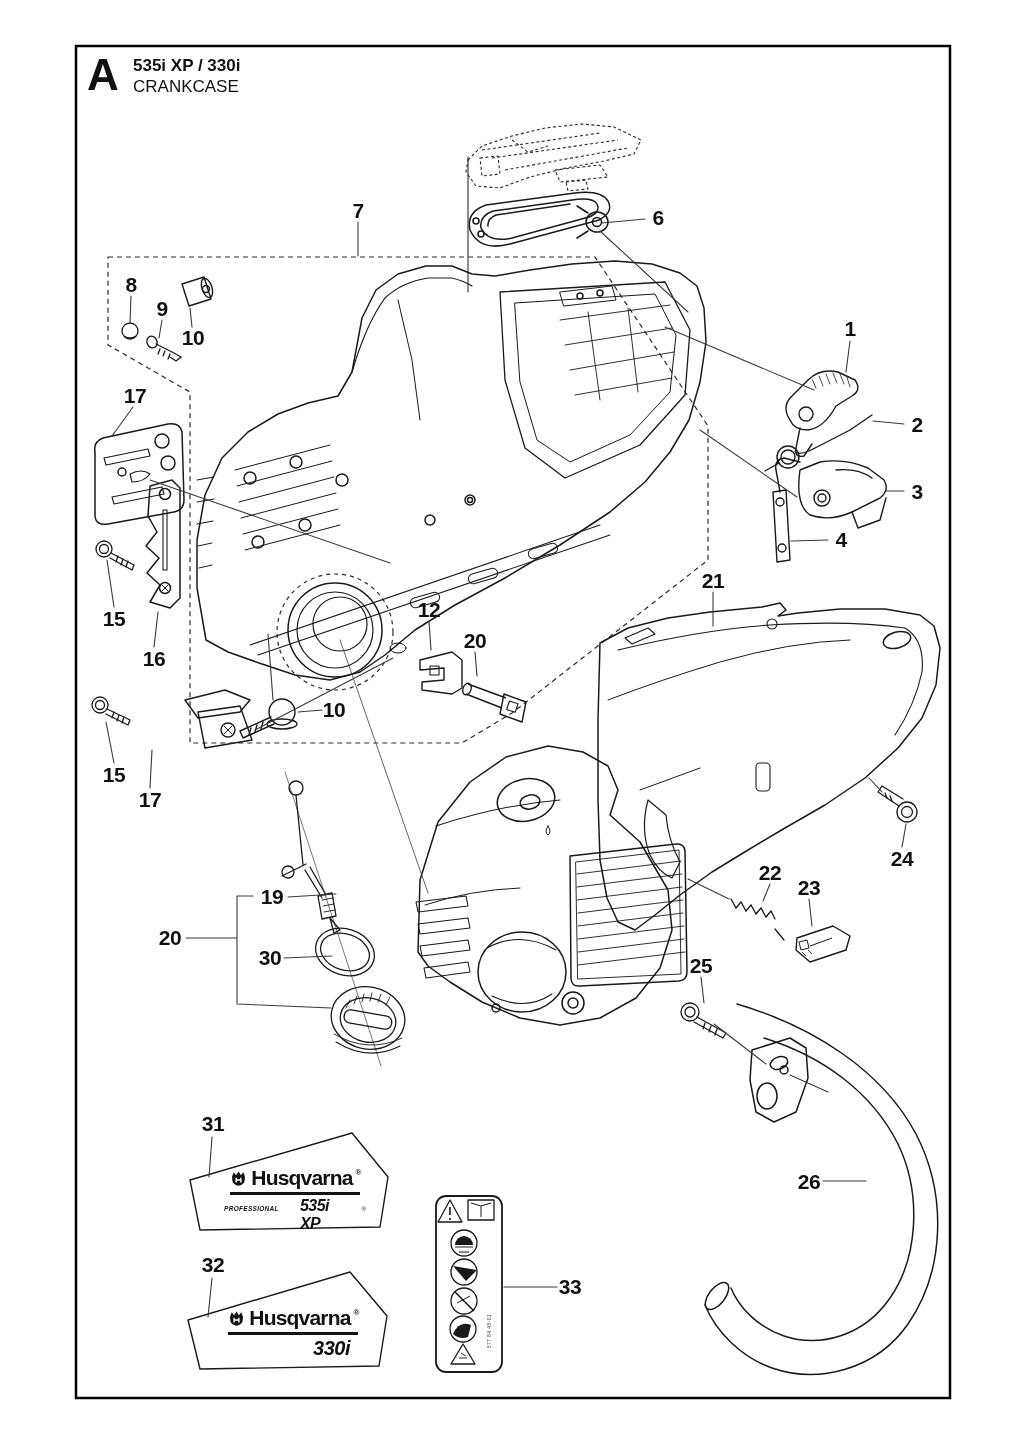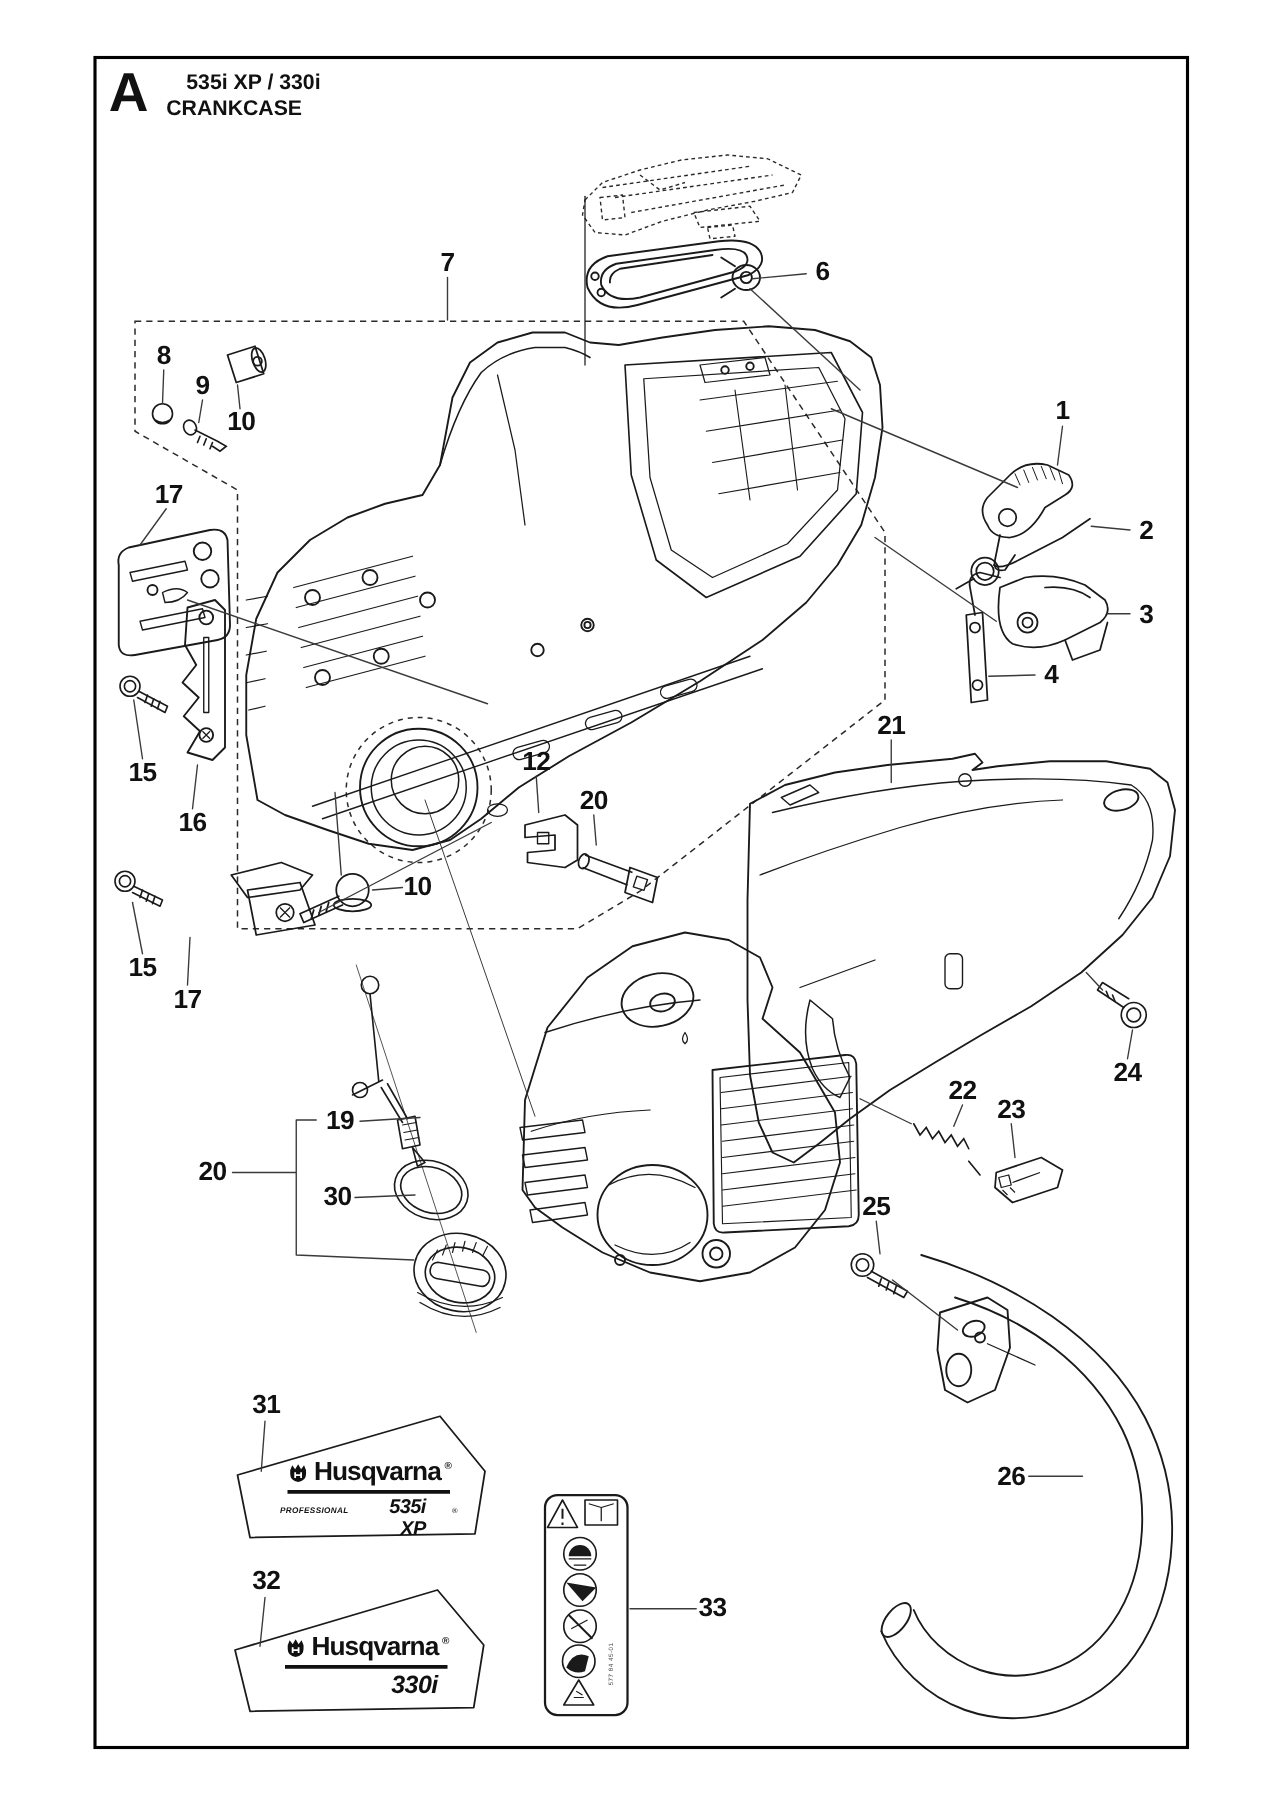--- a/index.html
+++ b/index.html
@@ -2,23 +2,23 @@
 <html><head>
 <meta charset="utf-8">
 <style>
   html,body{margin:0;padding:0;background:#fff;}
   .page{position:relative;width:1024px;height:1448px;background:#fff;overflow:hidden;
         font-family:"Liberation Sans",sans-serif;color:#111;}
   svg.art{position:absolute;left:0;top:0;}
   .co{position:absolute;transform:translate(-50%,-50%);font-weight:700;font-size:21px;
       letter-spacing:-0.5px;white-space:nowrap;}
   .hdr-letter{position:absolute;left:87px;top:50px;font-size:44px;font-weight:700;}
-  .hdr-model{position:absolute;left:133px;top:56px;font-size:17px;font-weight:700;margin-left:16px;}
-  .hdr-title{position:absolute;left:133px;top:77px;font-size:17px;font-weight:700;}
-  .decal{position:absolute;width:142px;text-align:right;}
+  .hdr-model{position:absolute;left:133px;top:56px;font-size:17px;font-weight:700;}
+  .hdr-title{position:absolute;left:133px;top:77px;font-size:17px;font-weight:400;}
+  .decal{position:absolute;width:142px;text-align:left;}
   .decal-535{left:224px;top:1166px;}
   .decal-330{left:222px;top:1306px;}
   .brand-row{display:flex;align-items:center;justify-content:center;gap:3px;
              font-weight:700;font-size:21px;letter-spacing:-0.8px;}
   .brand-row sup{font-size:8px;align-self:flex-start;margin-top:2px;}
   .rule{height:3px;background:#111;margin:2px 6px 2px;}
   .model-row{display:flex;align-items:baseline;justify-content:center;gap:21px;font-style:italic;}
   .series{font-size:6.5px;font-weight:700;letter-spacing:0.3px;}
   .model-name{font-size:16px;font-weight:900;letter-spacing:-0.5px;}
   .model-row sup{font-size:6px;font-style:normal;}

